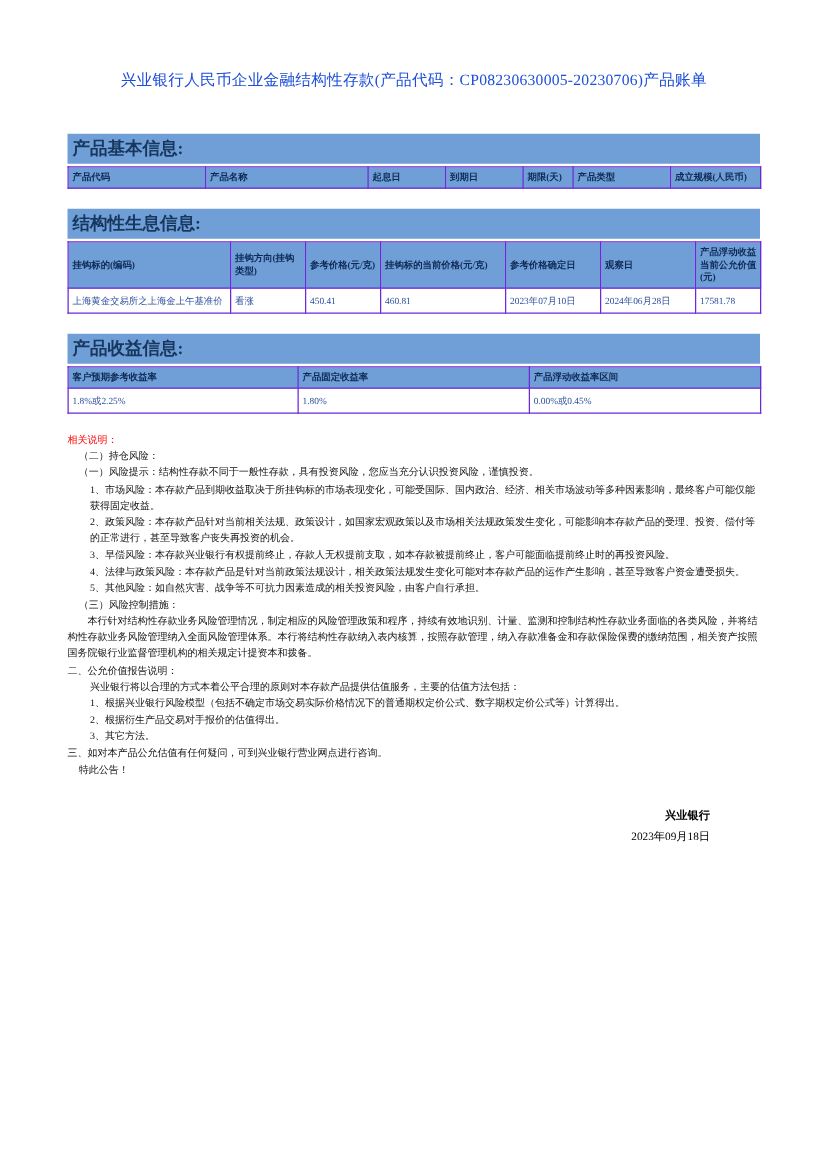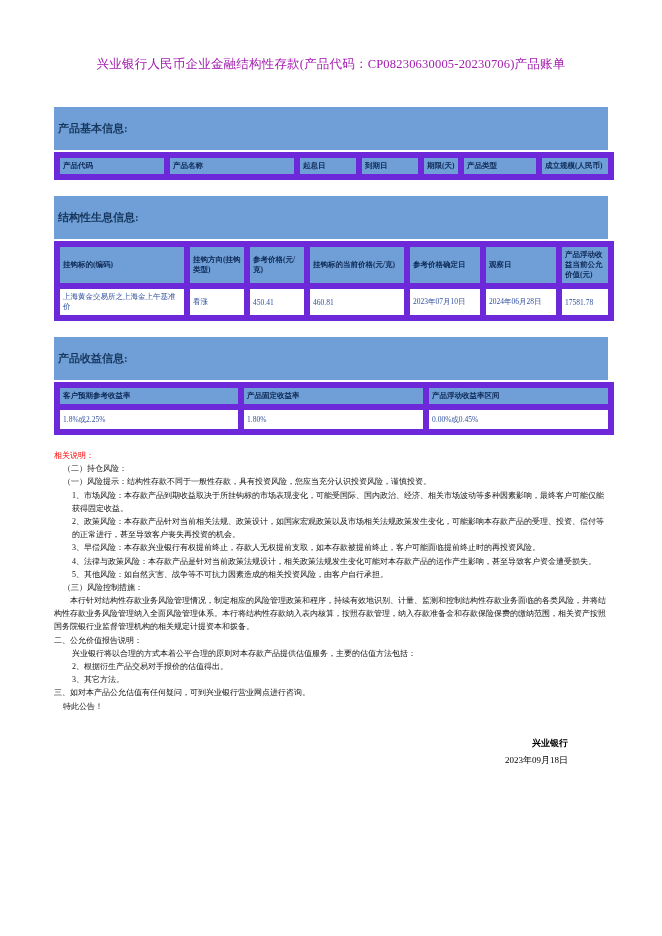--- a/index.html
+++ b/index.html
@@ -3,30 +3,30 @@
 <meta charset="utf-8">
 <style>
   html,body { margin:0; padding:0; }
   body {
     width:662px; height:936px; background:#ffffff; overflow:hidden;
     font-family:"Liberation Serif", serif; color:#000;
   }
   .page { padding:56px 54px 0 54px; width:554px; }
   .title {
     text-align:center; font-size:12.5px; letter-spacing:0.2px;
-    margin:0 0 34px 0; color:#a21caf;
+    margin:0 0 34px 0; color:#1d4ed8;
   }
   .bar {
     background:#6f9fd6; color:#17375e; font-weight:bold;
-    font-size:11px; padding:14px 4px; margin:16px 0 2px 0;
+    font-size:14px; padding:3px 4px; margin:16px 0 2px 0;
   }
   .bar.first { margin-top:0; }
   table { width:100%; border-collapse:collapse; table-layout:fixed; }
   th, td {
-    border:6px solid #6d28d9; font-size:7.5px; padding:3px 3px;
+    border:1px solid #6d28d9; font-size:7.5px; padding:3px 3px;
     word-break:break-all; vertical-align:middle; text-align:left;
   }
   th { background:#6f9fd6; color:#0f2a57; font-weight:bold; }
   td { color:#2f4f9e; background:#fff; height:13px; }
   .notes { margin-top:14px; font-size:8px; line-height:1.65; color:#111; }
   .note-label { color:#ff0000; font-weight:normal; }
   .ind0 { margin-left:0; }
   .ind1 { margin-left:9px; }
   .ind2 { margin-left:18px; }
   .para { text-indent:16px; margin-left:0; }
@@ -124,20 +124,21 @@
     <div class="ind1">（一）风险提示：结构性存款不同于一般性存款，具有投资风险，您应当充分认识投资风险，谨慎投资。</div>
     <div class="ind2">1、市场风险：本存款产品到期收益取决于所挂钩标的市场表现变化，可能受国际、国内政治、经济、相关市场波动等多种因素影响，最终客户可能仅能获得固定收益。</div>
     <div class="ind2">2、政策风险：本存款产品针对当前相关法规、政策设计，如国家宏观政策以及市场相关法规政策发生变化，可能影响本存款产品的受理、投资、偿付等的正常进行，甚至导致客户丧失再投资的机会。</div>
     <div class="ind2">3、早偿风险：本存款兴业银行有权提前终止，存款人无权提前支取，如本存款被提前终止，客户可能面临提前终止时的再投资风险。</div>
     <div class="ind2">4、法律与政策风险：本存款产品是针对当前政策法规设计，相关政策法规发生变化可能对本存款产品的运作产生影响，甚至导致客户资金遭受损失。</div>
     <div class="ind2">5、其他风险：如自然灾害、战争等不可抗力因素造成的相关投资风险，由客户自行承担。</div>
     <div class="ind1">（三）风险控制措施：</div>
     <div class="para">本行针对结构性存款业务风险管理情况，制定相应的风险管理政策和程序，持续有效地识别、计量、监测和控制结构性存款业务面临的各类风险，并将结构性存款业务风险管理纳入全面风险管理体系。本行将结构性存款纳入表内核算，按照存款管理，纳入存款准备金和存款保险保费的缴纳范围，相关资产按照国务院银行业监督管理机构的相关规定计提资本和拨备。</div>
     <div class="ind0">二、公允价值报告说明：</div>
     <div class="ind2">兴业银行将以合理的方式本着公平合理的原则对本存款产品提供估值服务，主要的估值方法包括：</div>
+    <div class="ind2">1、根据兴业银行风险模型（包括不确定市场交易实际价格情况下的普通期权定价公式、数字期权定价公式等）计算得出。</div>
     <div class="ind2">2、根据衍生产品交易对手报价的估值得出。</div>
     <div class="ind2">3、其它方法。</div>
     <div class="ind0">三、如对本产品公允估值有任何疑问，可到兴业银行营业网点进行咨询。</div>
     <div class="ind1">特此公告！</div>
   </div>
 
   <div class="footer">
     <div class="bank">兴业银行</div>
     <div>2023年09月18日</div>
   </div>

